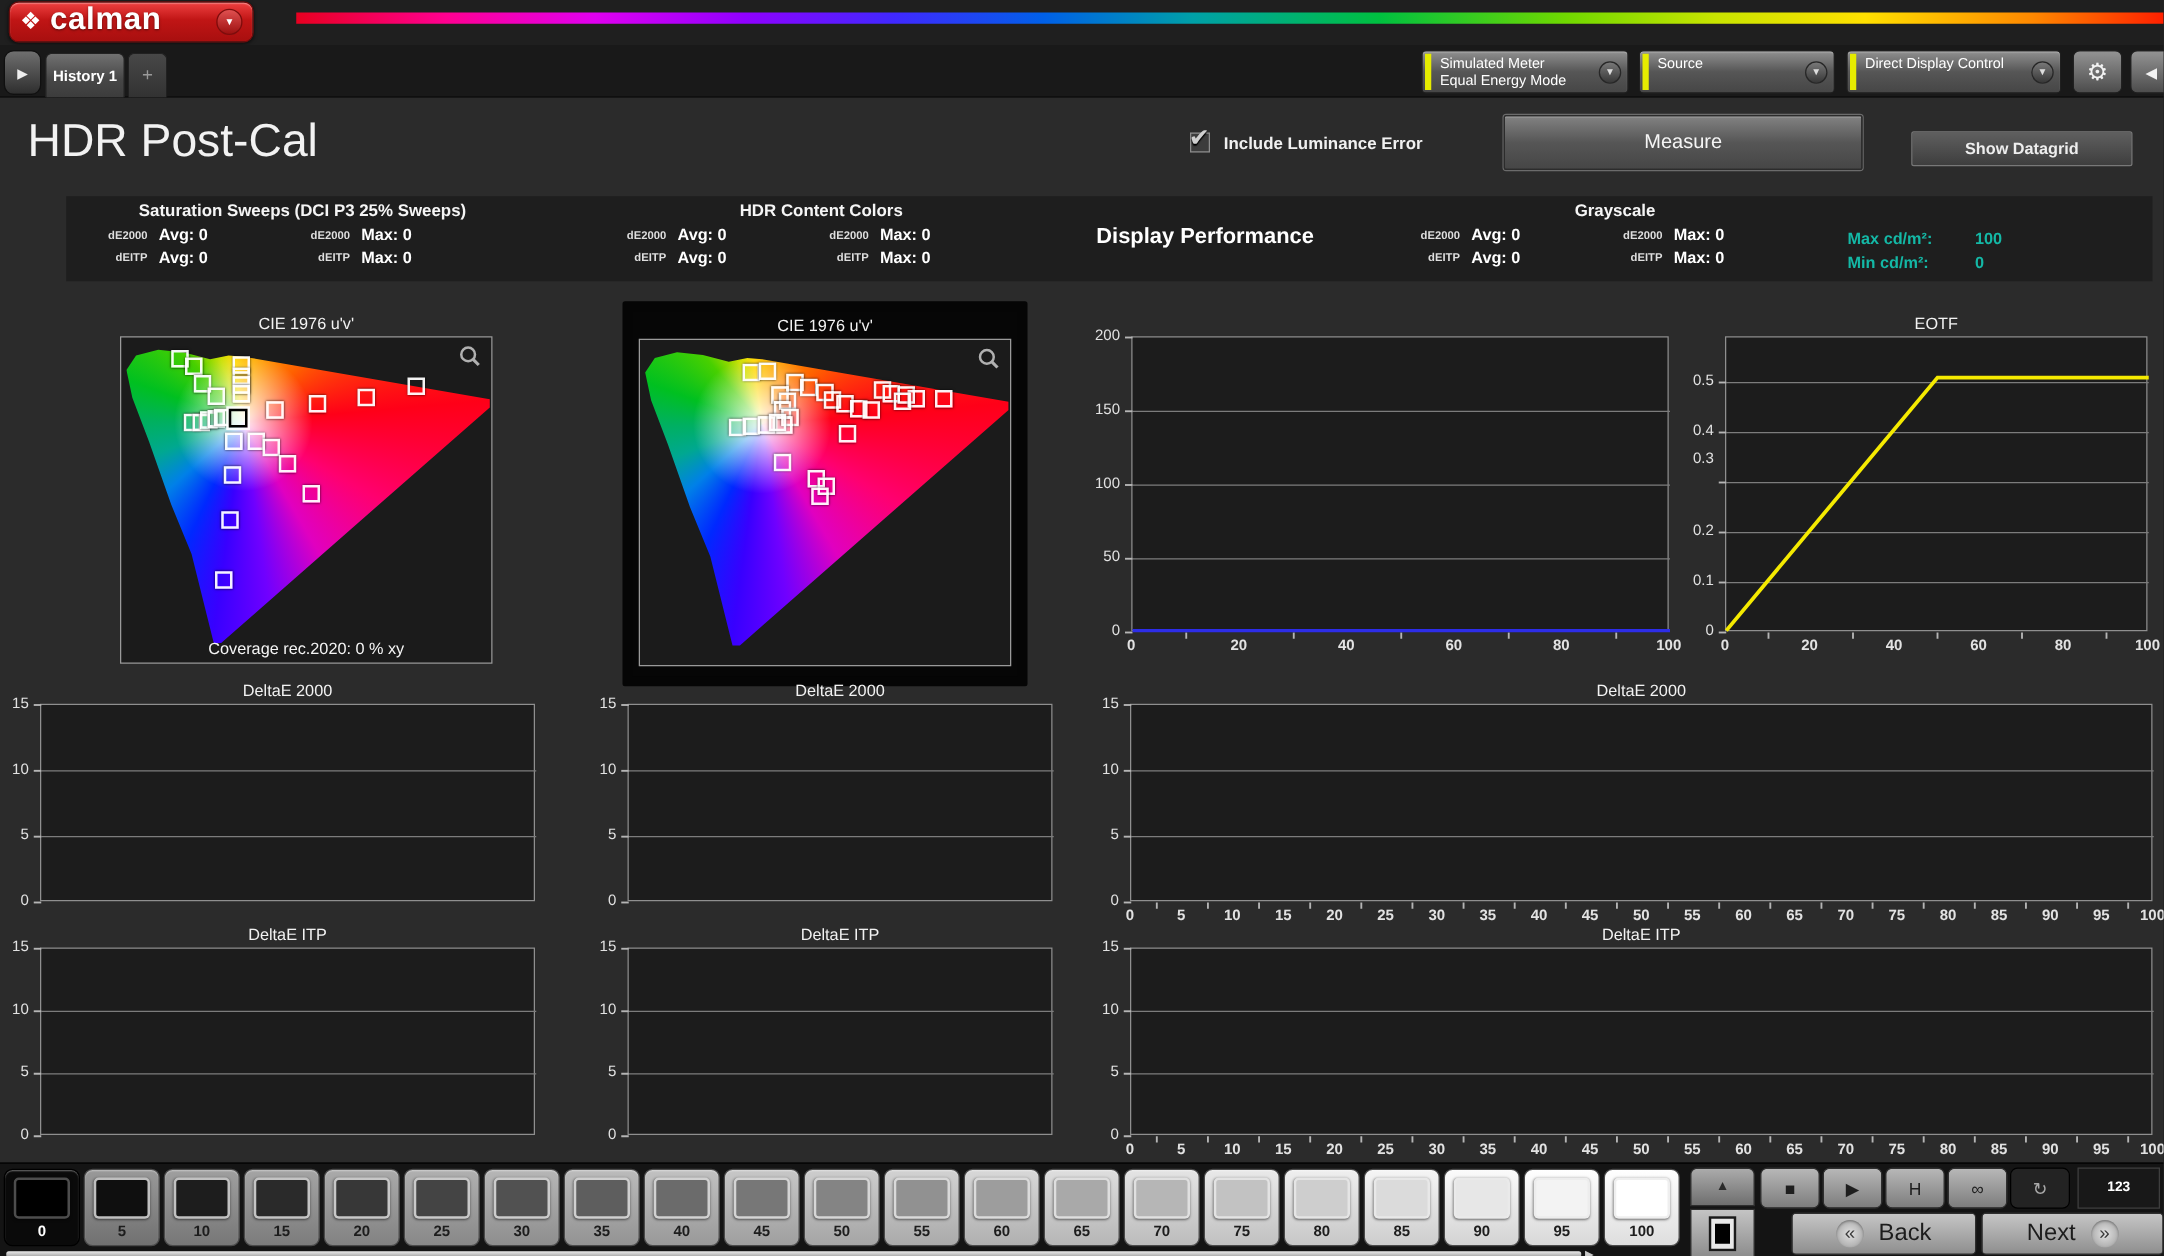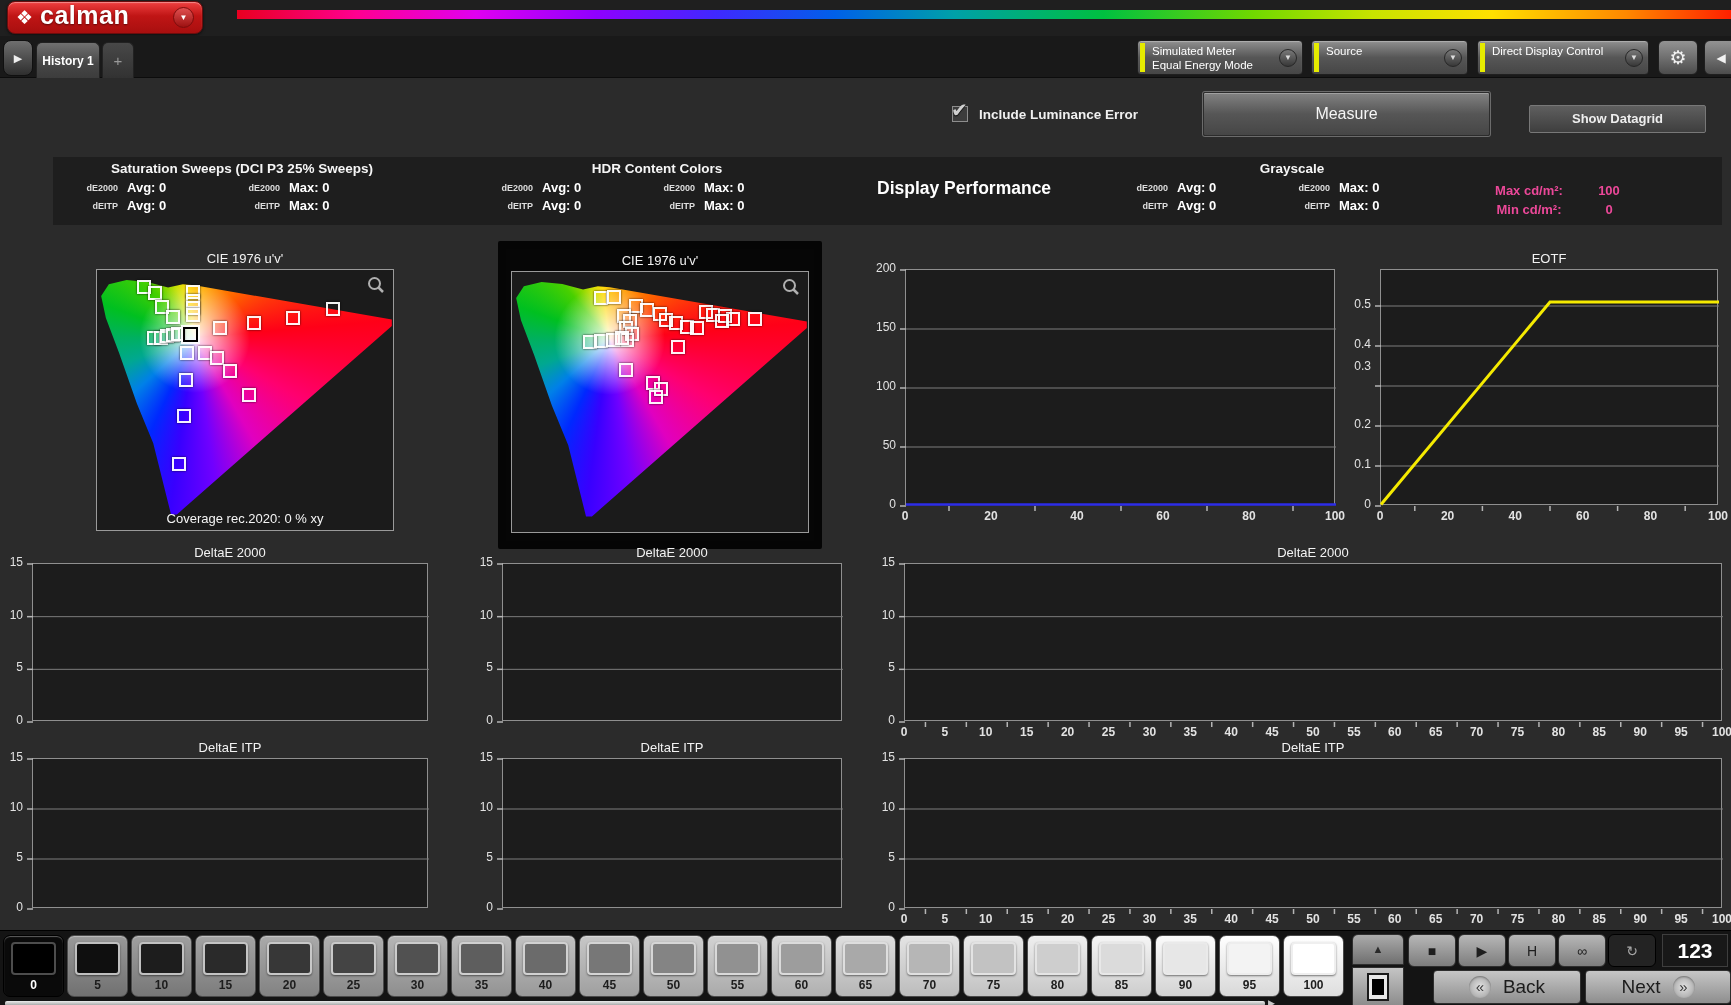--- a/index.html
+++ b/index.html
@@ -54,21 +54,21 @@
   .sec{position:absolute;top:4px;}
   .sec-title{color:#f5f5f5;font-size:13.5px;font-weight:bold;text-align:center;}
   .metric-grid{display:grid;grid-template-columns:52px 110px 52px 120px;margin-top:5px;row-gap:3px;}
   .mlabel{color:#dedede;font-size:9px;font-weight:bold;text-align:right;padding-right:9px;line-height:15px;}
   .mval{color:#fff;font-size:13px;font-weight:bold;line-height:14px;}
   .sec-sat{left:22px;width:334px;}
   .sec-hdr{left:437px;width:334px;}
   .dp-title{position:absolute;left:824px;top:21px;font-size:17.5px;font-weight:bold;color:#fff;}
   .sec-gray{left:1072px;width:334px;}
   .sec-lum{position:absolute;left:1425px;top:26px;display:grid;grid-template-columns:102px 58px;row-gap:4px;}
-  .lum-t{color:#ec4899;font-size:13px;font-weight:bold;line-height:15px;text-align:center;}
+  .lum-t{color:#14b8a6;font-size:13px;font-weight:bold;line-height:15px;}
 
   
   .chart{position:absolute;}
   .chart-title{position:relative;color:#f2f2f2;font-size:13px;text-align:center;height:18px;}
   .plot{position:absolute;background:#1c1c1c;border:1px solid #8f8f8f;}
   .ylab{position:absolute;color:#e2e2e2;font-size:12px;font-weight:normal;text-align:right;}
   .xlab{position:absolute;color:#e2e2e2;font-size:12px;font-weight:bold;text-align:center;}
 
   
   .cie{position:absolute;}
@@ -101,21 +101,21 @@
   .expand-btn{position:absolute;left:1352px;top:3px;width:52px;height:31px;border-radius:6px 6px 0 0;background:linear-gradient(#ababab,#6f6f6f);
     border:1px solid #2e2e2e;color:#2a2a2a;font-size:11px;text-align:center;line-height:29px;}
   .preview-btn{position:absolute;left:1352px;top:36px;width:52px;height:39px;background:linear-gradient(#c4c4c4,#8d8d8d);
     border:1px solid #2e2e2e;display:flex;align-items:center;justify-content:center;}
   .preview-icon{width:22px;height:28px;background:#e8e8e8;border:2px solid #1a1a1a;display:flex;align-items:center;justify-content:center;}
   .preview-icon span{display:block;width:12px;height:16px;background:#000;}
   .tbtn{position:absolute;top:3px;width:48px;height:33px;border-radius:6px;background:linear-gradient(#b7b7b7,#7d7d7d);
     border:1px solid #2e2e2e;color:#1e1e1e;font-size:14px;display:flex;align-items:center;justify-content:center;cursor:pointer;}
   .tbtn.active{background:#232323;color:#a8a8a8;border-color:#000;}
   .counter{position:absolute;left:1662px;top:3px;width:66px;height:33px;background:#181818;border:1px solid #3e3e3e;
-    color:#fff;font-size:21px;font-weight:bold;text-align:center;line-height:31px;}
+    color:#fff;font-size:11px;font-weight:bold;text-align:center;line-height:31px;}
   .navbtn2{position:absolute;top:39px;height:34px;border-radius:4px;background:linear-gradient(#c6c6c6,#8e8e8e);
     border:1px solid #2e2e2e;color:#1c1c1c;font-size:19px;display:flex;align-items:center;justify-content:center;gap:12px;cursor:pointer;}
   .chev{width:22px;height:22px;border-radius:50%;background:radial-gradient(#e2e2e2,#9b9b9b);color:#3a3a3a;
     font-size:15px;line-height:21px;text-align:center;box-shadow:inset 0 1px 2px rgba(0,0,0,.35);}
   .back-btn{left:1433px;width:148px;}
   .next-btn{left:1585px;width:146px;}
 </style>
 </head>
 <body>
 
@@ -151,20 +151,21 @@
     </div>
     <div class="dropdown" style="left:1477px;width:172px;">
       <span class="dd-line">Direct Display Control</span>
       <span class="dd-line"></span>
       <span class="dd-caret">▼</span>
     </div>
     <div class="icon-btn" style="left:1658px;width:40px;font-size:19px;">⚙</div>
     <div class="icon-btn" style="left:1704px;width:34px;font-size:12px;">◀</div>
   </div>
 
+  <div class="page-title">HDR Post-Cal</div>
   <div class="chk-row">
     <span class="chk-box">
       <span class="chk-mark">✔</span>
     </span>
     <span class="chk-label">Include Luminance Error</span>
   </div>
   <div class="measure-btn">Measure</div>
   <div class="datagrid-btn">Show Datagrid</div>
 
   <div class="stats-panel">

